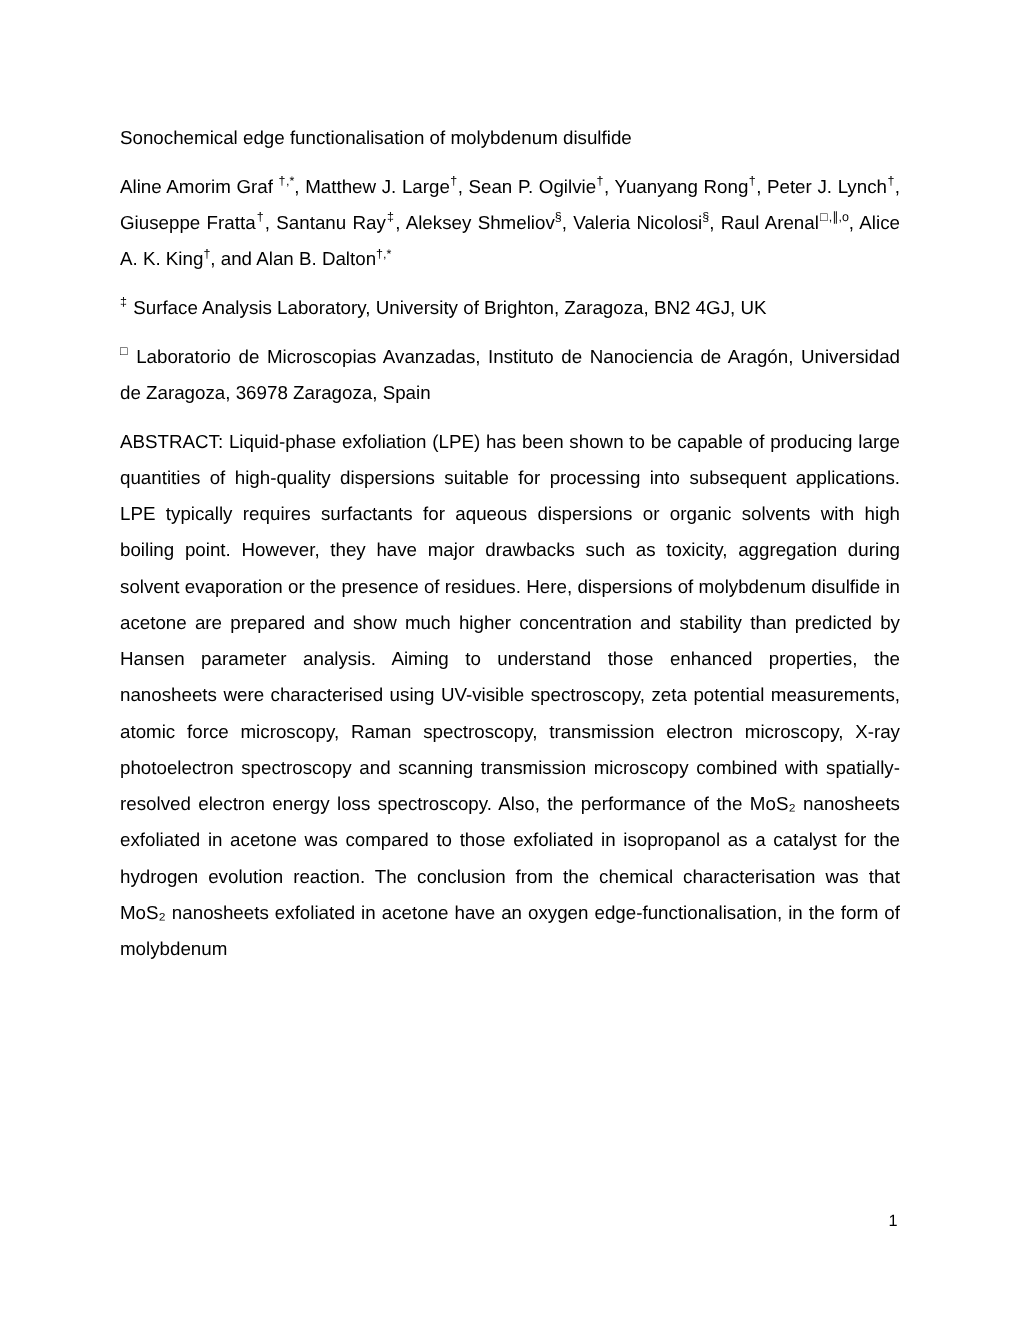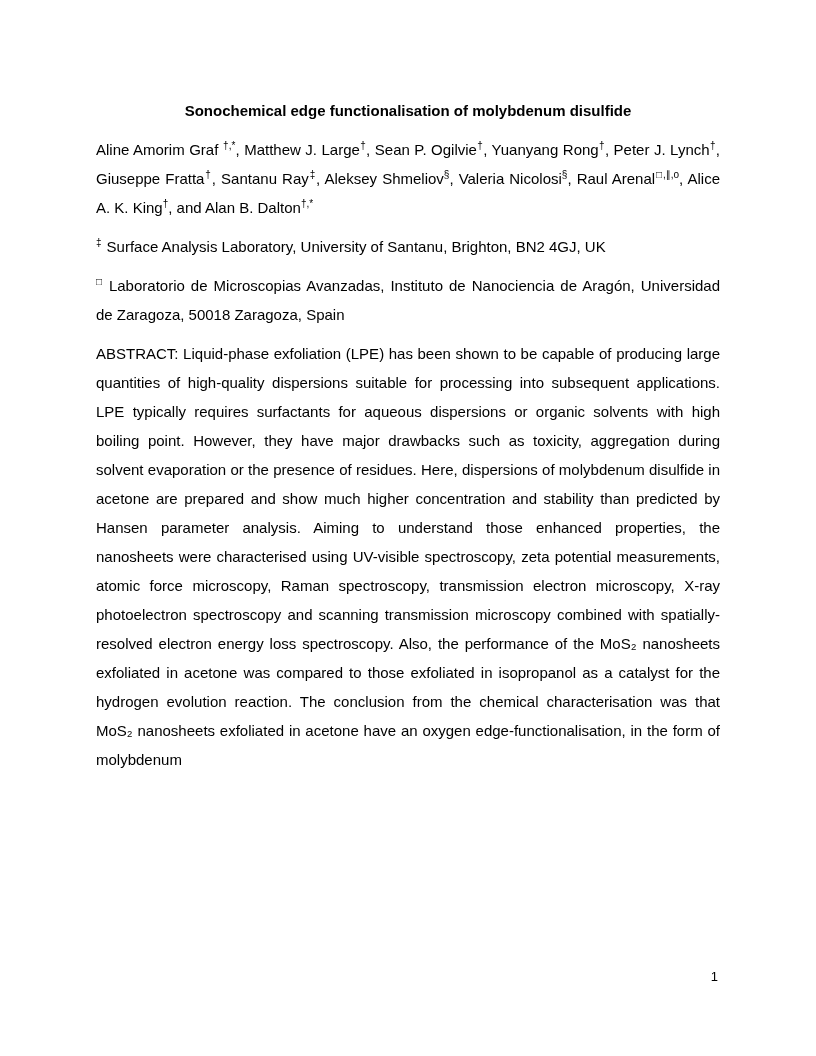--- a/index.html
+++ b/index.html
@@ -21,22 +21,22 @@
     position: absolute;
     left: 96px;
     top: 96px;
     width: 624px;
   }
   .para {
     margin: 0 0 10px 0;
     line-height: 29px;
   }
   .title {
-    font-weight: bold;
-    text-align: center;
+    font-weight: normal;
+    text-align: left;
   }
   .authors, .abstract, .aff {
     text-align: justify;
   }
   sup.mk {
     font-size: 10px;
     line-height: 0;
   }
   .aff sup.mk {
     margin-right: 5px;
@@ -60,24 +60,24 @@
 <body>
 
 <div class="page">
   <div class="content">
 
     <p class="para title">Sonochemical edge functionalisation of molybdenum disulfide</p>
 
     <p class="para authors"><span><span>Aline Amorim Graf </span><sup class="mk">†,*</sup><span>, </span></span><span><span>Matthew J. Large</span><sup class="mk">†</sup><span>, </span></span><span><span>Sean P. Ogilvie</span><sup class="mk">†</sup><span>, </span></span><span><span>Yuanyang Rong</span><sup class="mk">†</sup><span>, </span></span><span><span>Peter J. Lynch</span><sup class="mk">†</sup><span>, </span></span><span><span>Giuseppe Fratta</span><sup class="mk">†</sup><span>, </span></span><span><span>Santanu Ray</span><sup class="mk">‡</sup><span>, </span></span><span><span>Aleksey Shmeliov</span><sup class="mk">§</sup><span>, </span></span><span><span>Valeria Nicolosi</span><sup class="mk">§</sup><span>, </span></span><span><span>Raul Arenal</span><sup class="mk">□,∥,o</sup><span>, </span></span><span><span>Alice A. K. King</span><sup class="mk">†</sup><span>, </span></span><span><span>and Alan B. Dalton</span><sup class="mk">†,*</sup><span></span></span></p>
 
 
-    <p class="para aff"><sup class="mk">‡</sup><span>Surface Analysis Laboratory, University of Santanu, Brighton, BN2 4GJ, UK</span></p>
+    <p class="para aff"><sup class="mk">‡</sup><span>Surface Analysis Laboratory, University of Brighton, Zaragoza, BN2 4GJ, UK</span></p>
 
 
-    <p class="para aff"><sup class="mk">□</sup><span>Laboratorio de Microscopias Avanzadas, Instituto de Nanociencia de Aragón, Universidad de Zaragoza, 50018 Zaragoza, Spain</span></p>
+    <p class="para aff"><sup class="mk">□</sup><span>Laboratorio de Microscopias Avanzadas, Instituto de Nanociencia de Aragón, Universidad de Zaragoza, 36978 Zaragoza, Spain</span></p>
 
 
 
     <p class="para abstract"><span class="abs-label">ABSTRACT:</span><span> Liquid-phase exfoliation (LPE) has been shown to be capable of producing large quantities of high-quality dispersions suitable for processing into subsequent applications. LPE typically requires surfactants for aqueous dispersions or organic solvents with high boiling point. However, they have major drawbacks such as toxicity, aggregation during solvent evaporation or the presence of residues. Here, dispersions of molybdenum disulfide in acetone are prepared and show much higher concentration and stability than predicted by Hansen parameter analysis. Aiming to understand those enhanced properties, the nanosheets were characterised using UV-visible spectroscopy, zeta potential measurements, atomic force microscopy, Raman spectroscopy, transmission electron microscopy, X-ray photoelectron spectroscopy and scanning transmission microscopy combined with spatially-resolved electron energy loss spectroscopy. Also, the performance of the MoS₂ nanosheets exfoliated in acetone was compared to those exfoliated in isopropanol as a catalyst for the hydrogen evolution reaction. The conclusion from the chemical characterisation was that MoS₂ nanosheets exfoliated in acetone have an oxygen edge-functionalisation, in the form of molybdenum</span></p>
 
   </div>
 
   <div class="pagenum">1</div>
 </div>
 

